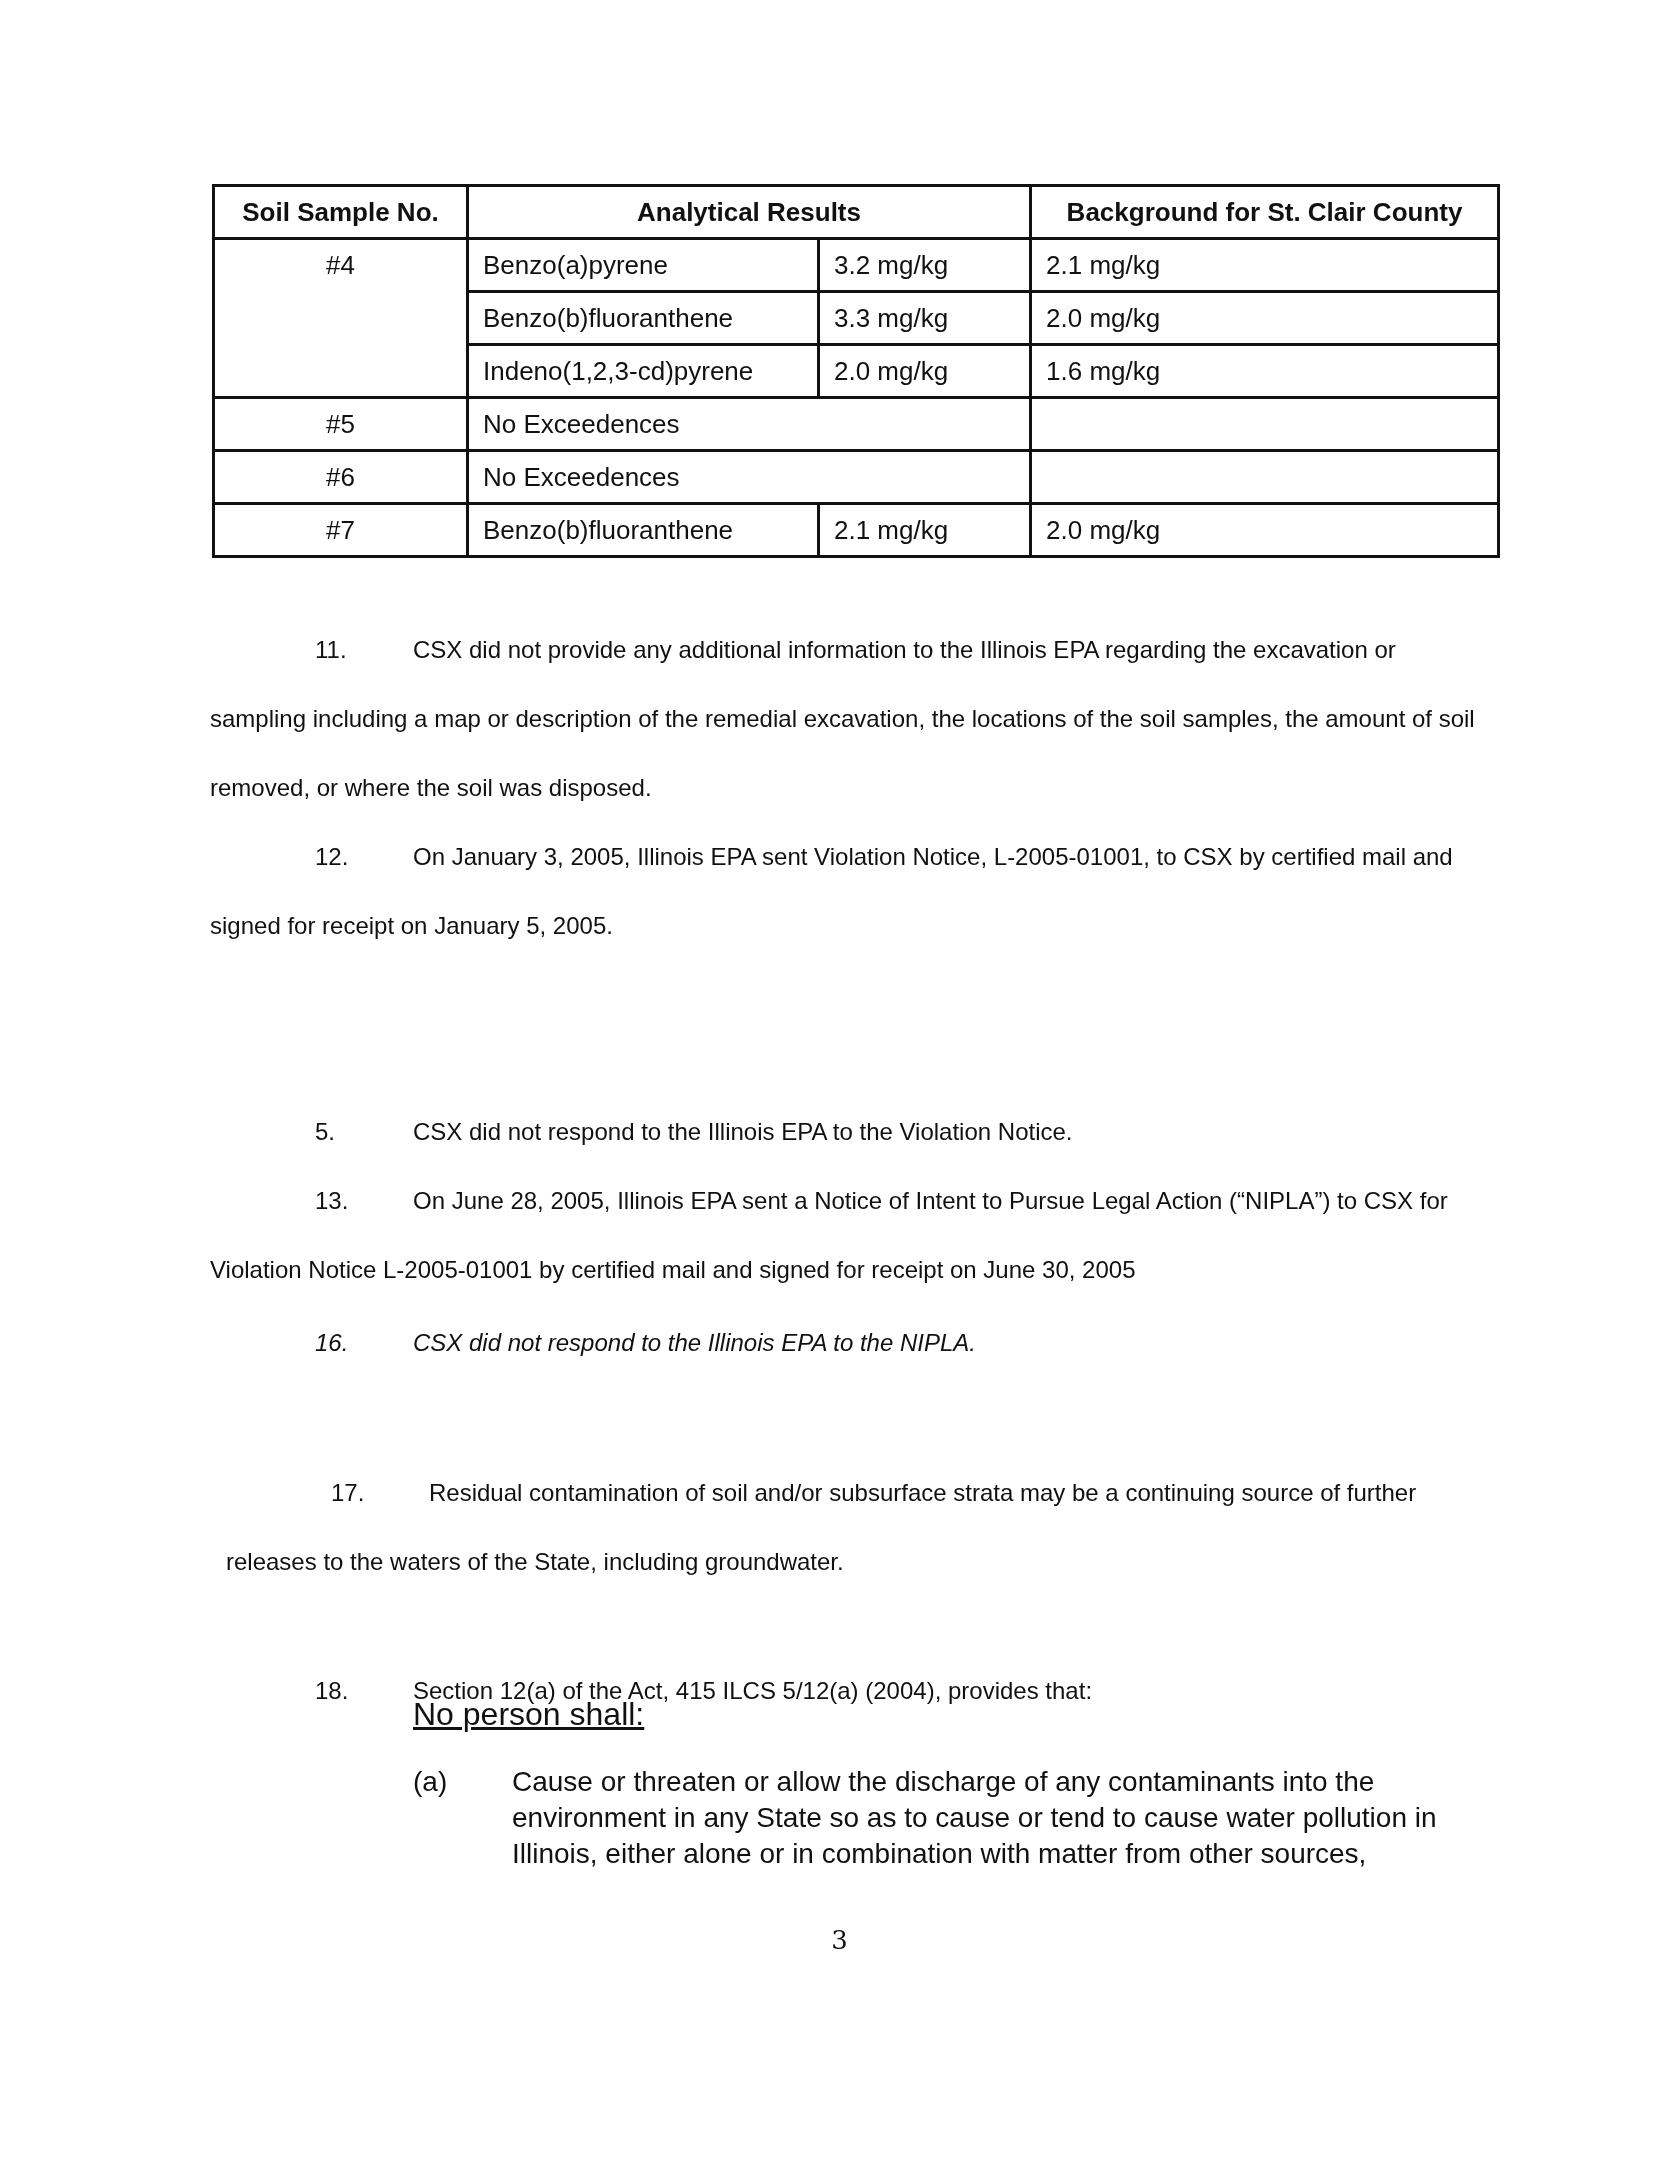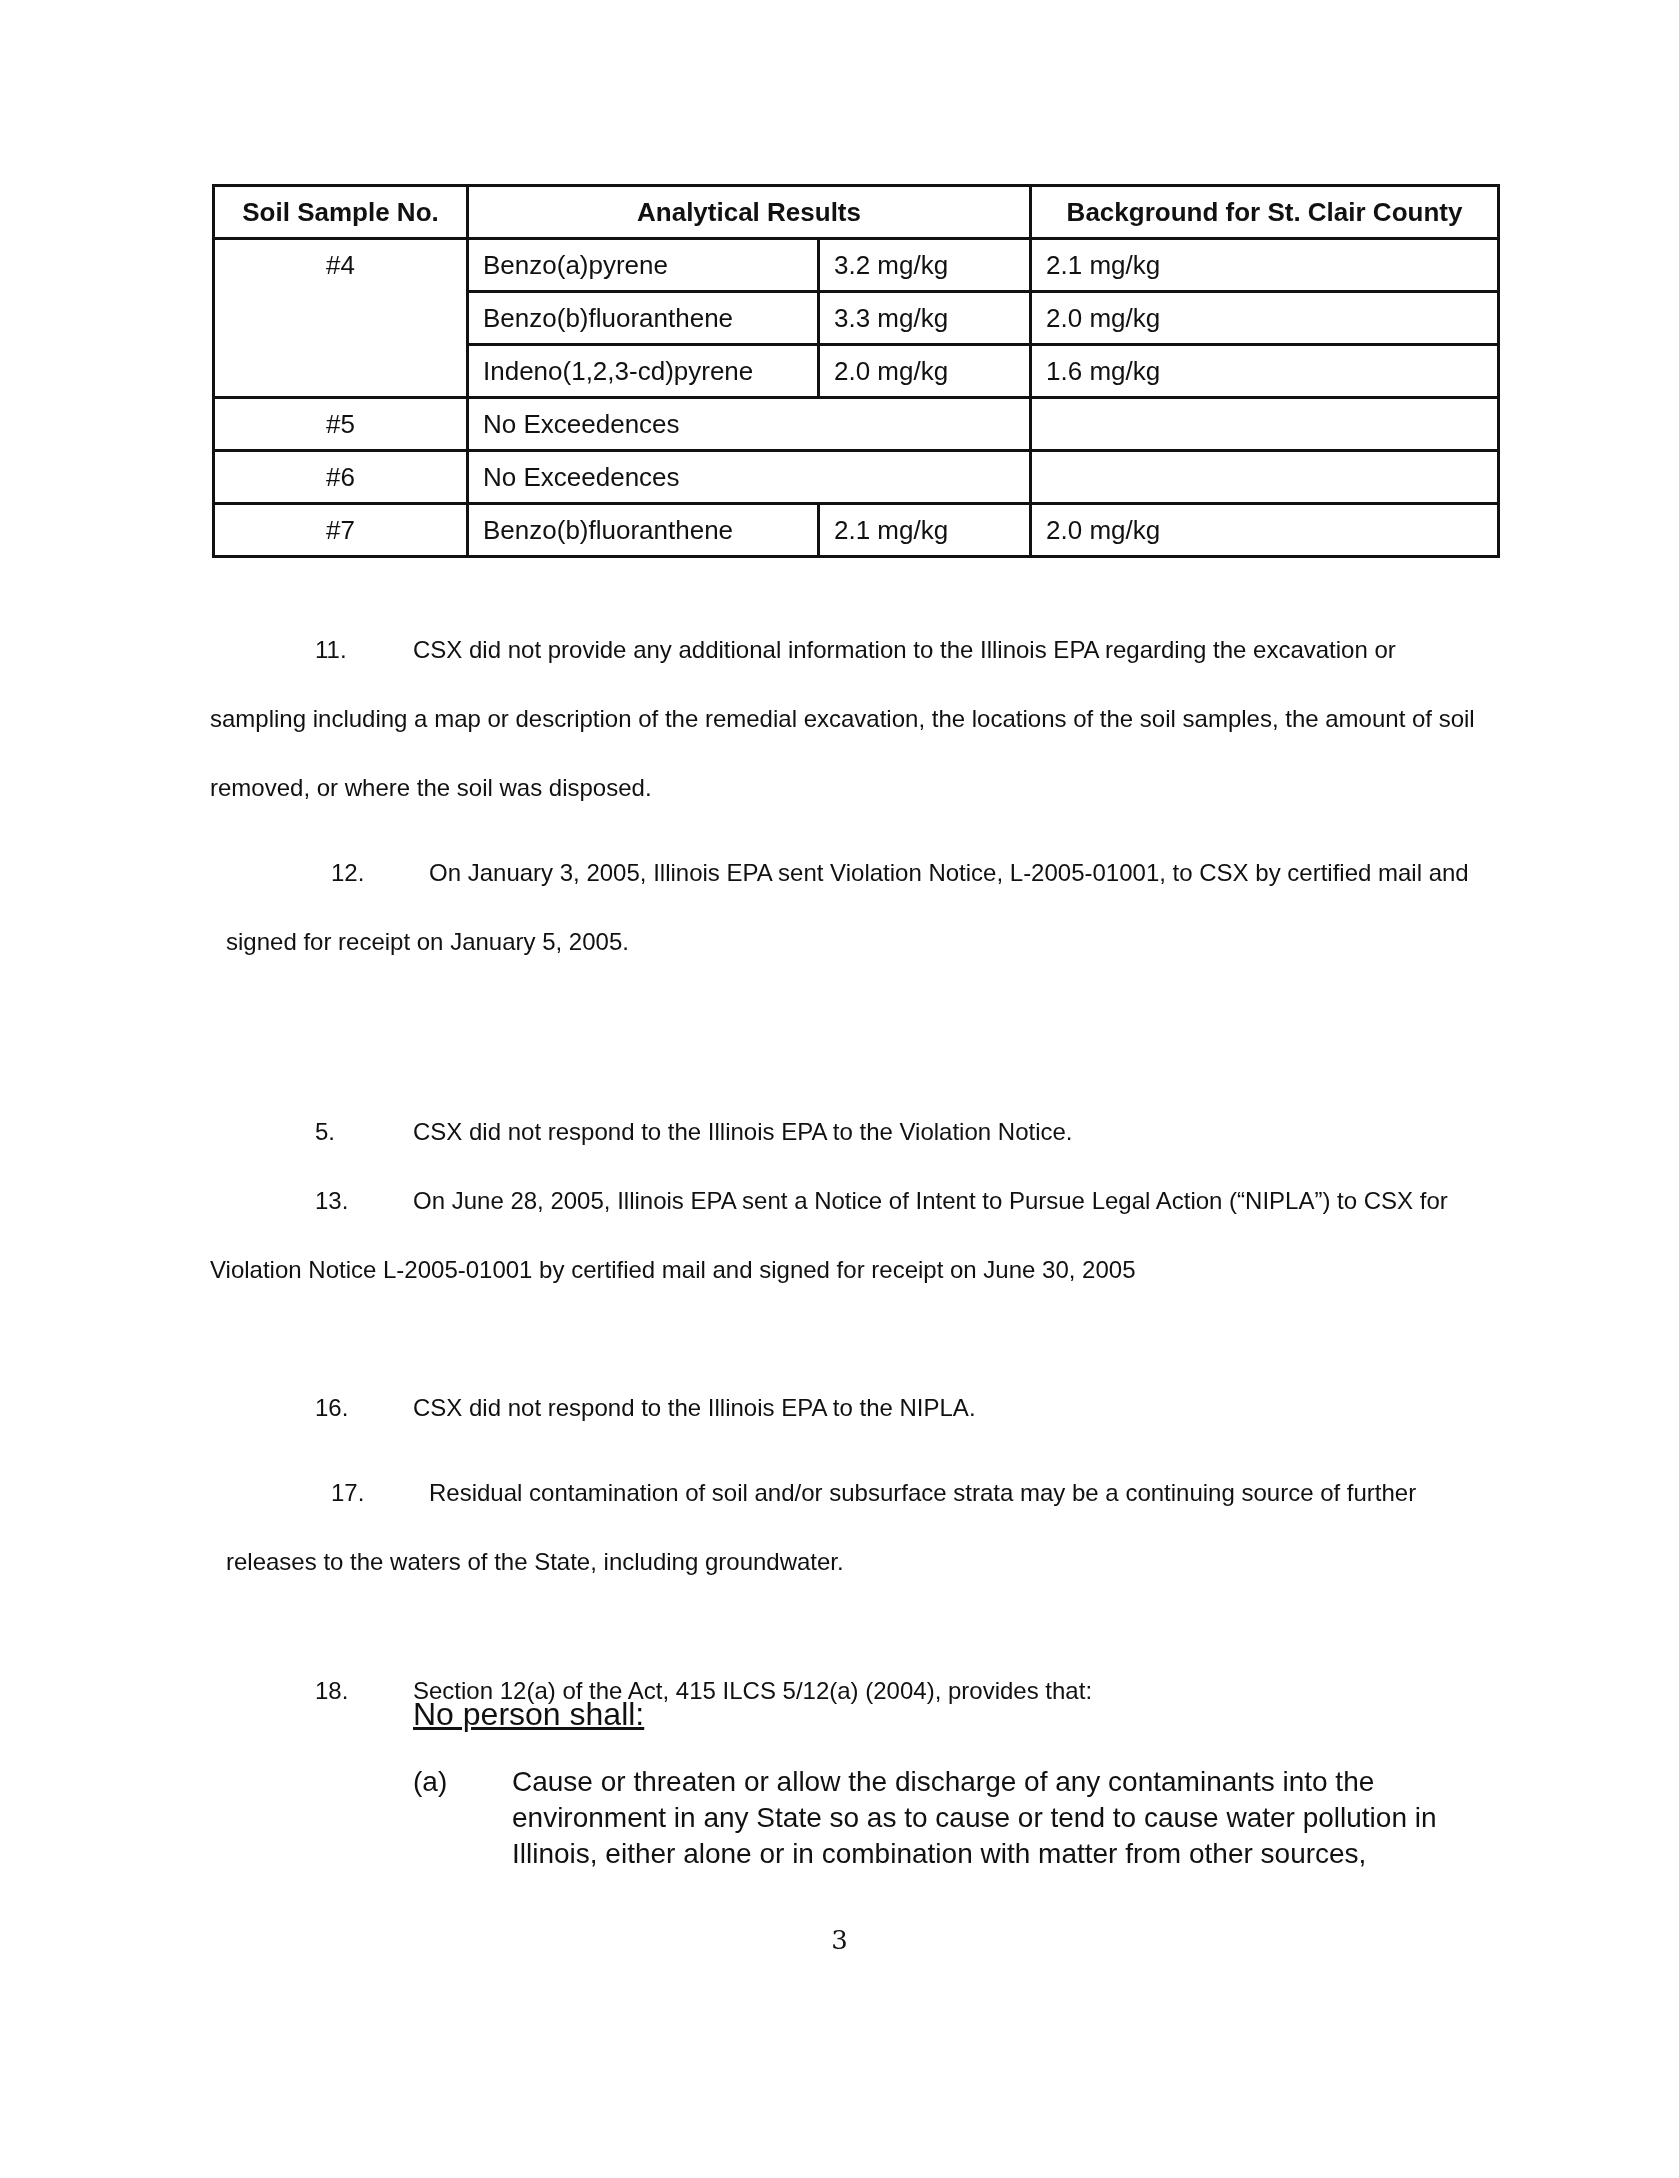--- a/index.html
+++ b/index.html
@@ -96,30 +96,30 @@
         <td>Benzo(b)fluoranthene</td>
         <td>2.1 mg/kg</td>
         <td>2.0 mg/kg</td>
       </tr>
     </tbody>
   </table>
 
   <p class="para" style="top:615px; margin:0;">
     <span class="num">11.</span><span>CSX did not provide any additional information to the Illinois EPA regarding the excavation or sampling including a map or description of the remedial excavation, the locations of the soil samples, the amount of soil removed, or where the soil was disposed.</span>
   </p>
-  <p class="para" style="top:822px; margin:16px;">
+  <p class="para" style="top:822px; margin:0;">
     <span class="num">12.</span><span>On January 3, 2005, Illinois EPA sent Violation Notice, L-2005-01001, to CSX by certified mail and signed for receipt on January 5, 2005.</span>
   </p>
   <p class="para" style="top:1097px; margin:0;">
     <span class="num">5.</span><span>CSX did not respond to the Illinois EPA to the Violation Notice.</span>
   </p>
   <p class="para" style="top:1166px; margin:0;">
     <span class="num">13.</span><span>On June 28, 2005, Illinois EPA sent a Notice of Intent to Pursue Legal Action (“NIPLA”) to CSX for Violation Notice L-2005-01001 by certified mail and signed for receipt on June 30, 2005</span>
   </p>
-  <p class="para" style="top:1373px; margin:0;">
+  <p class="para" style="top:1308px; margin:0;font-style:italic;">
     <span class="num">16.</span><span>CSX did not respond to the Illinois EPA to the NIPLA.</span>
   </p>
   <p class="para" style="top:1442px; margin:16px;">
     <span class="num">17.</span><span>Residual contamination of soil and/or subsurface strata may be a continuing source of further releases to the waters of the State, including groundwater.</span>
   </p>
   <p class="para" style="top:1656px; margin:0;">
     <span class="num">18.</span><span>Section 12(a) of the Act, 415 ILCS 5/12(a) (2004), provides that:</span>
   </p>
 
   <div class="quote-intro" style="top:1696px;">No person shall:</div>

